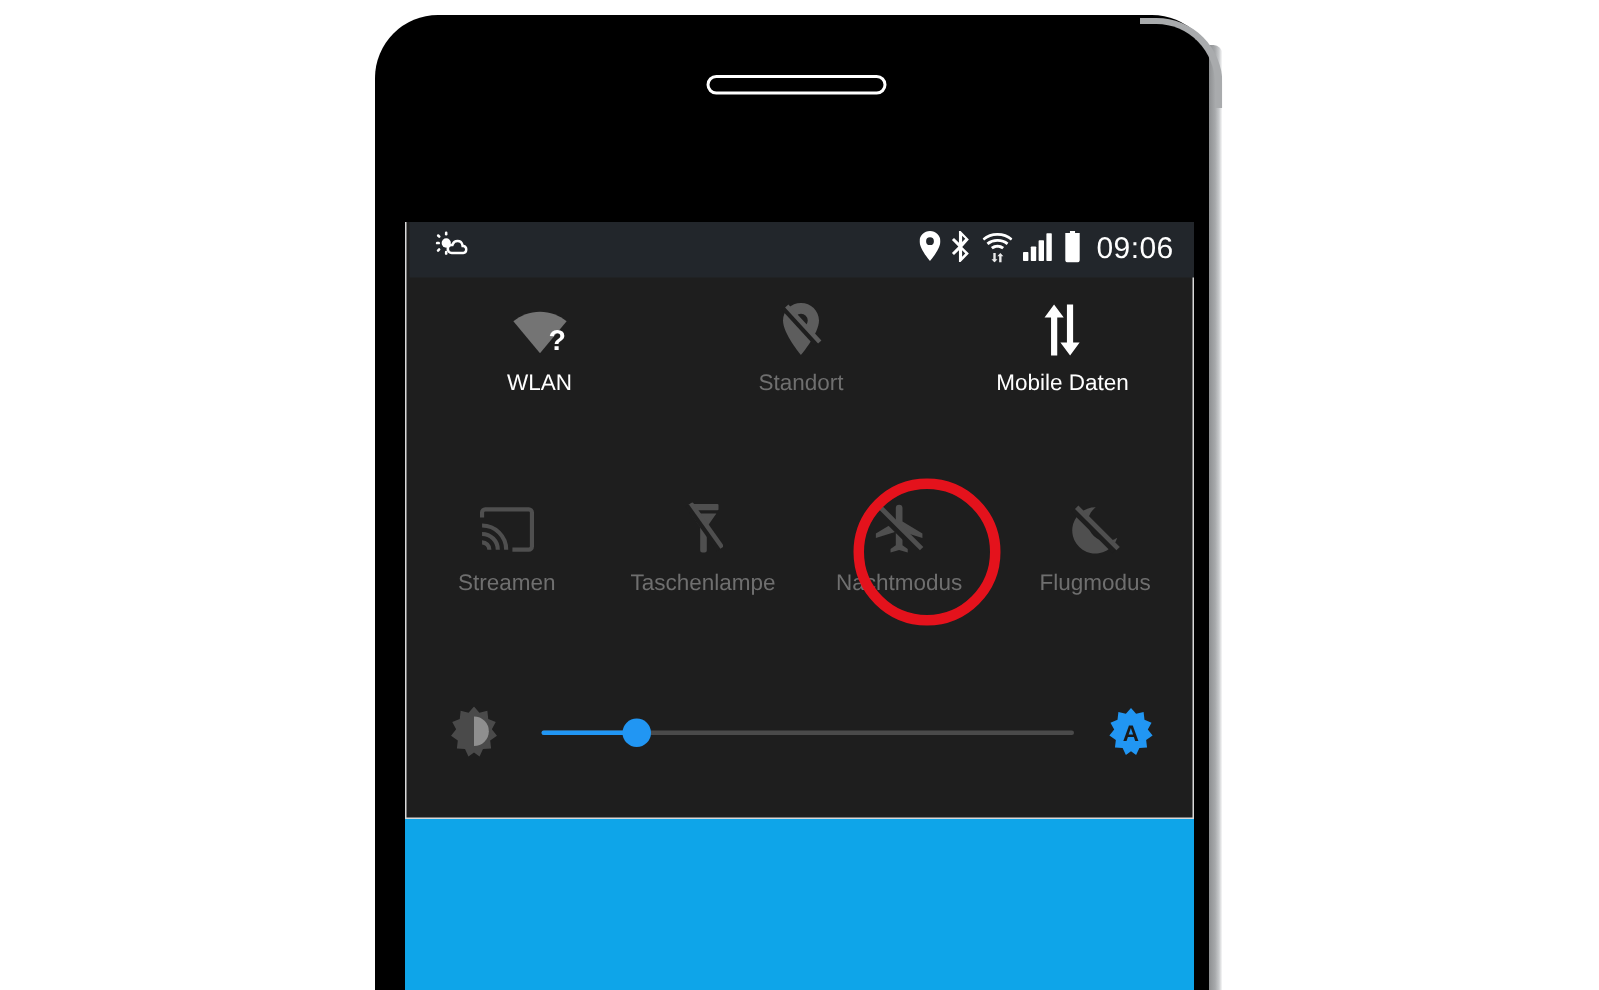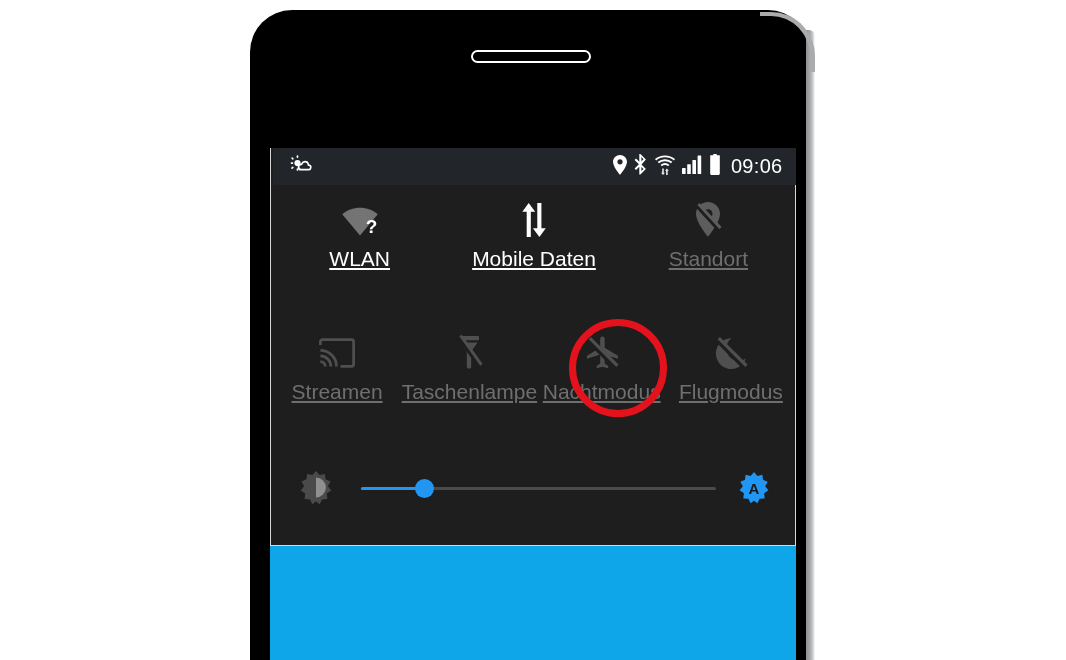--- a/index.html
+++ b/index.html
@@ -140,24 +140,23 @@
   }
   .tile-icon {
     width: 38px;
     height: 38px;
     display: flex;
     align-items: center;
     justify-content: center;
   }
   .tile-label {
     margin-top: 9px;
-    font-size: 21px;
+    font-size: 15px;
     line-height: 1;
     white-space: nowrap;
-    text-decoration: underline;
   }
   .tile.active .tile-label { color: #ffffff; }
   .tile.inactive .tile-label { color: #6f6f6f; }
 
   
   #brightness-row {
     position: absolute;
     left: 1.5px;
     top: 305px;
     width: 523px;
@@ -291,43 +290,43 @@
         <span class="tile-icon">
           <svg width="40" height="34" viewBox="0 0 40 34">
             <path fill="#747474" d="M20 4.2C12.9 4.2 6.4 6.7 1.3 10.9L20 33.3 38.7 10.9C33.6 6.7 27.1 4.2 20 4.2z"></path>
             <text x="26" y="31" font-family="Liberation Sans, sans-serif" font-size="20" font-weight="bold" fill="#ffffff">?</text>
           </svg>
         </span>
         <span class="tile-label">WLAN</span>
       </div>
 
 
+      <div class="tile inactive">
+        <span class="tile-icon">
+          <svg width="30" height="36" viewBox="0 0 28 36">
+            <g fill="#5d5d5d">
+              <path d="M14 0C7.4 0 2 5.2 2 11.7c0 8.8 12 23 12 23s12-14.2 12-23C26 5.2 20.6 0 14 0zm0 16.2a4.5 4.5 0 1 1 0-9 4.5 4.5 0 0 1 0 9z"></path>
+            </g>
+            <line x1="3" y1="3" x2="25" y2="27" stroke="#1e1e1e" stroke-width="5"></line>
+            <line x1="4.5" y1="2" x2="26.5" y2="26" stroke="#5d5d5d" stroke-width="3"></line>
+          </svg>
+        </span>
+        <span class="tile-label">Standort</span>
+      </div>
+
       <div class="tile active">
         <span class="tile-icon">
           <svg width="30" height="36" viewBox="0 0 28 34">
             <g fill="#ffffff">
               <path d="M9 1L3 9.2h4.1V33h3.9V9.2h4.1z"></path>
               <path d="M19.1 33l6-8.2h-4.1V1h-3.9v23.8h-4.1z"></path>
             </g>
           </svg>
         </span>
         <span class="tile-label">Mobile Daten</span>
-      </div>
-
-      <div class="tile inactive">
-        <span class="tile-icon">
-          <svg width="30" height="36" viewBox="0 0 28 36">
-            <g fill="#5d5d5d">
-              <path d="M14 0C7.4 0 2 5.2 2 11.7c0 8.8 12 23 12 23s12-14.2 12-23C26 5.2 20.6 0 14 0zm0 16.2a4.5 4.5 0 1 1 0-9 4.5 4.5 0 0 1 0 9z"></path>
-            </g>
-            <line x1="3" y1="3" x2="25" y2="27" stroke="#1e1e1e" stroke-width="5"></line>
-            <line x1="4.5" y1="2" x2="26.5" y2="26" stroke="#5d5d5d" stroke-width="3"></line>
-          </svg>
-        </span>
-        <span class="tile-label">Standort</span>
       </div>
     </div>
 
     <div id="tile-row-2" class="tile-row">
 
       <div class="tile inactive">
         <span class="tile-icon">
           <svg width="36" height="30" viewBox="0 0 34 28">
             <g fill="none" stroke="#4f4f4f" stroke-width="2.6">
               <path d="M1.3 22.1a4.6 4.6 0 0 1 4.6 4.6"></path>

